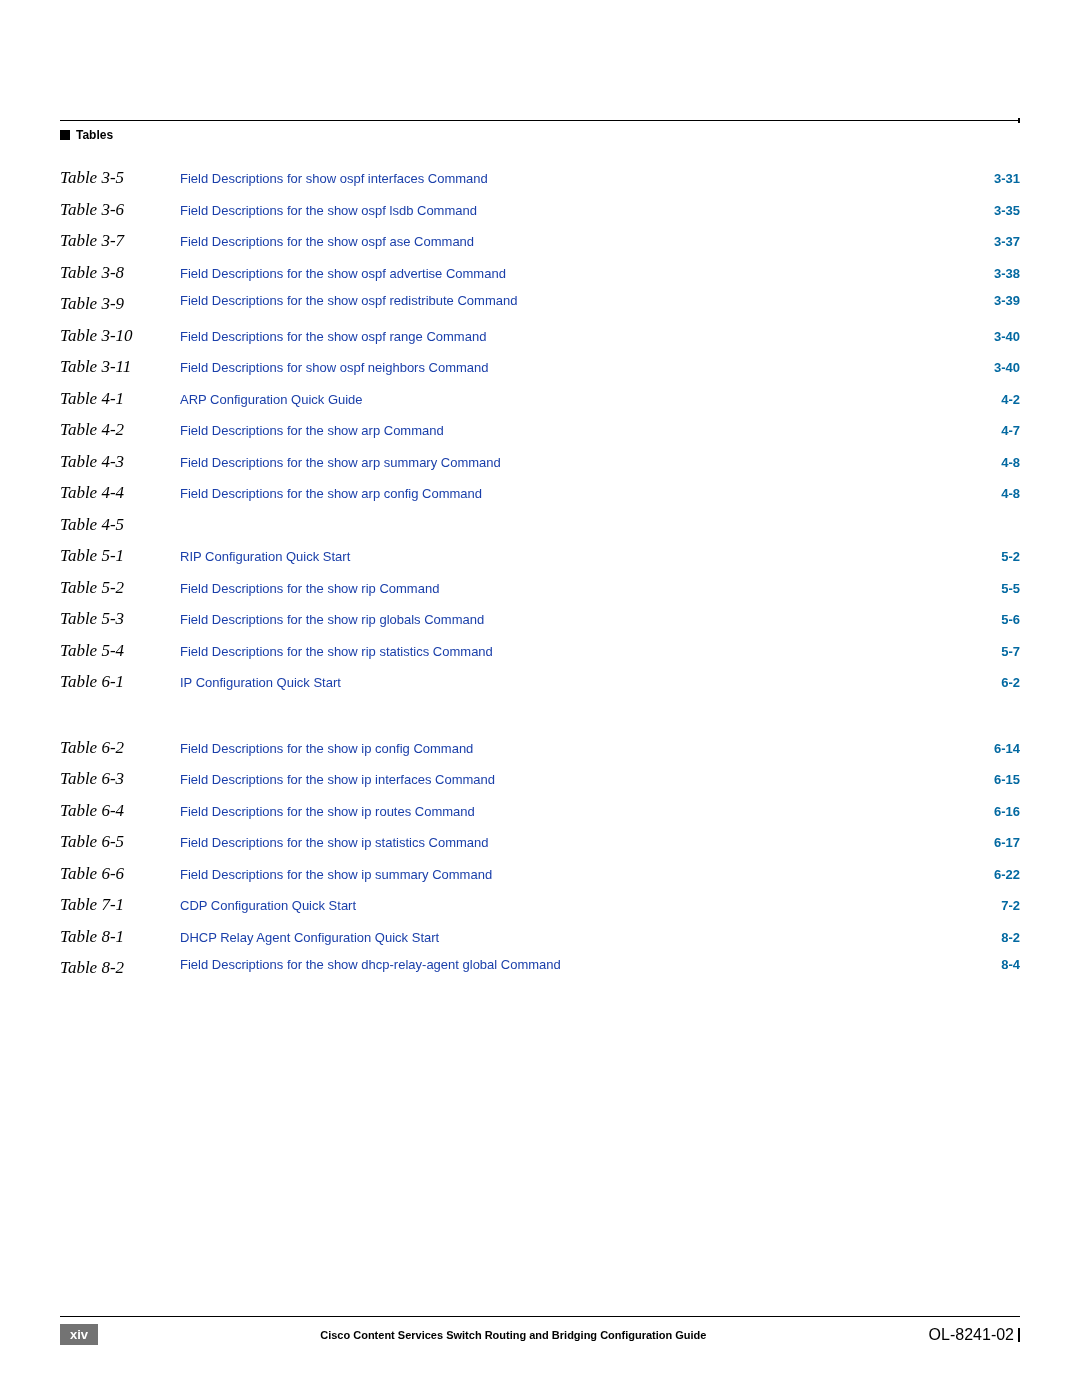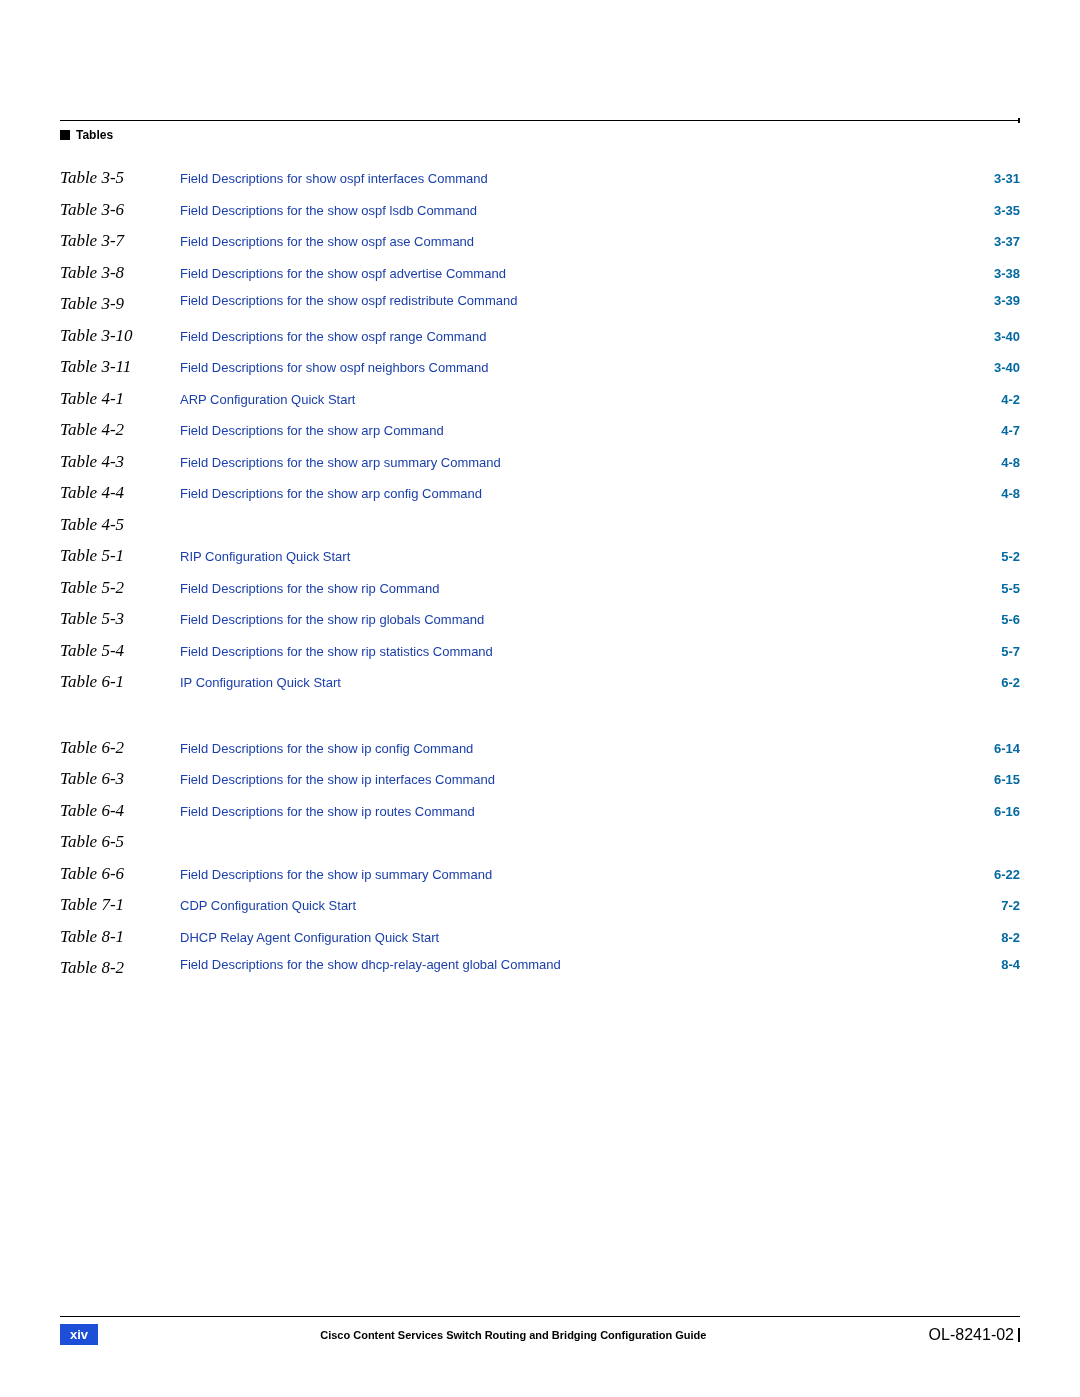--- a/index.html
+++ b/index.html
@@ -126,21 +126,21 @@
       justify-content: space-between;
     }
 
     .footer-left {
       display: flex;
       align-items: center;
       gap: 8px;
     }
 
     .footer-page-box {
-      background: #1d4ed8;
+      background: #737373;
       color: #ffffff;
       font-family: Arial, Helvetica, sans-serif;
       font-size: 13px;
       font-weight: bold;
       padding: 3px 10px;
     }
 
     .footer-center {
       font-family: Arial, Helvetica, sans-serif;
       font-size: 11px;
@@ -226,21 +226,21 @@
       <div class="toc-row">
         <span class="table-num">Table 3-11</span>
         <div style="flex: 1 1 0%; display: flex; align-items: baseline; flex-wrap: nowrap;">
           <a class="toc-link" href="#">Field Descriptions for show ospf neighbors Command</a>
           <span class="page-num">3-40</span>
         </div>
       </div>
       <div class="toc-row">
         <span class="table-num">Table 4-1</span>
         <div style="flex: 1 1 0%; display: flex; align-items: baseline; flex-wrap: nowrap;">
-          <a class="toc-link" href="#">ARP Configuration Quick Start</a>
+          <a class="toc-link" href="#">ARP Configuration Quick Guide</a>
           <span class="page-num">4-2</span>
         </div>
       </div>
       <div class="toc-row">
         <span class="table-num">Table 4-2</span>
         <div style="flex: 1 1 0%; display: flex; align-items: baseline; flex-wrap: nowrap;">
           <a class="toc-link" href="#">Field Descriptions for the show arp Command</a>
           <span class="page-num">4-7</span>
         </div>
       </div>
@@ -312,20 +312,24 @@
       </div>
       <div class="toc-row">
         <span class="table-num">Table 6-4</span>
         <div style="flex: 1 1 0%; display: flex; align-items: baseline; flex-wrap: nowrap;">
           <a class="toc-link" href="#">Field Descriptions for the show ip routes Command</a>
           <span class="page-num">6-16</span>
         </div>
       </div>
       <div class="toc-row">
         <span class="table-num">Table 6-5</span>
+        <div style="flex: 1 1 0%; display: flex; align-items: baseline; flex-wrap: nowrap;">
+          <a class="toc-link" href="#">Field Descriptions for the show ip statistics Command</a>
+          <span class="page-num">6-17</span>
+        </div>
       </div>
       <div class="toc-row">
         <span class="table-num">Table 6-6</span>
         <div style="flex: 1 1 0%; display: flex; align-items: baseline; flex-wrap: nowrap;">
           <a class="toc-link" href="#">Field Descriptions for the show ip summary Command</a>
           <span class="page-num">6-22</span>
         </div>
       </div>
       <div class="toc-row">
         <span class="table-num">Table 7-1</span>

